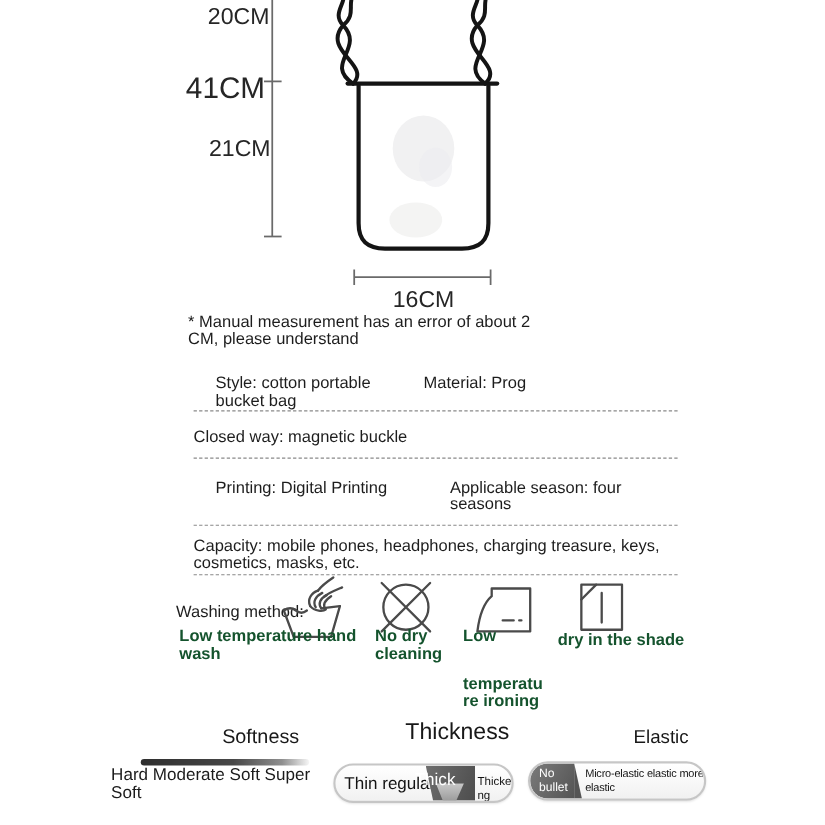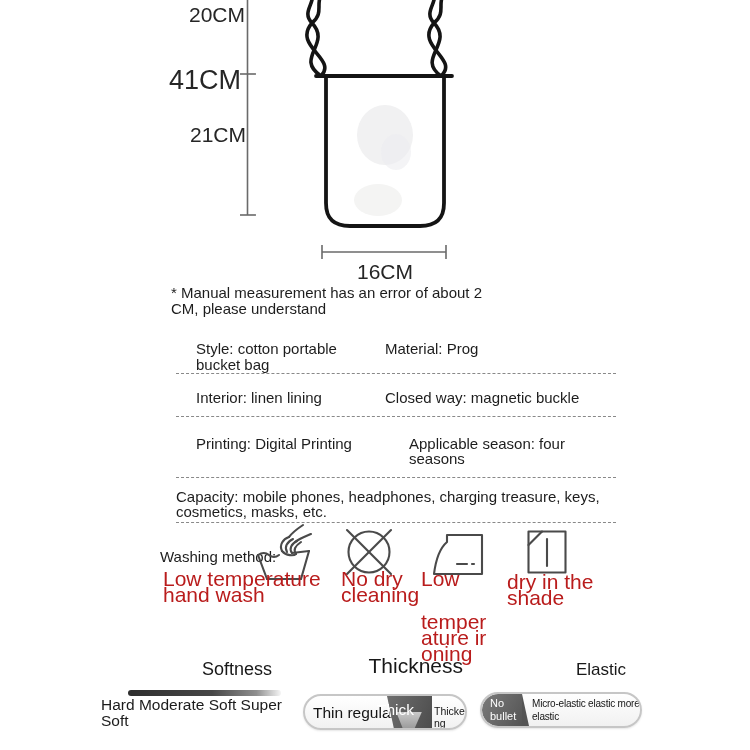--- a/index.html
+++ b/index.html
@@ -21,21 +21,21 @@
   .spec-row{display:grid;grid-template-columns:209px 1fr;border-bottom:1px dashed #898989;}
   .spec-row .cl{max-width:200px;padding-right:9px;margin-left:20px;}
   .spec-row.r1{padding:3px 0 1px 0;}
   .spec-row.r2{padding:16px 0 10px 0;}
   .spec-row.r3{padding:19px 0 10px 0;gap:24px;}
   .spec-row.r4{display:block;padding:11px 0 2px 0;}
 
   
   .wash-label{left:160px;top:548px;font-size:15px;color:#1d1d1d;}
   .wicon{stroke:#4a4a4a;fill:none;stroke-width:2.1;stroke-linecap:round;stroke-linejoin:round;}
-  .wcap{font-size:21px;line-height:16px;color:#b91c1c;}
+  .wcap{font-size:15px;line-height:16px;color:#14532d;font-weight:bold;}
 
   
   .attr-title{text-align:right;color:#181818;}
   .t-soft{left:122px;top:659px;width:150px;font-size:18px;font-weight:500;}
   .t-thick{left:313px;top:654px;width:150px;font-size:21px;font-weight:500;}
   .t-elastic{left:500px;top:660px;width:126px;font-size:17px;font-weight:500;}
 
   .soft-bar{left:128px;top:690px;width:153px;height:6px;border-radius:3px;
     background:linear-gradient(to right,#2e2e2e 0%,#474747 55%,#8f8f8f 84%,rgba(190,190,190,.15) 100%);
     filter:blur(.3px);}
@@ -107,21 +107,20 @@
   </svg>
 
   <div class="abs note">* Manual measurement has an error of about 2 CM, please understand</div>
 
   <div class="abs specs">
     <div class="spec-row r1">
       <div class="cl">Style: cotton portable bucket bag</div>
       <div>Material: Prog</div>
     </div>
     <div class="spec-row r2">
-      <div class="cl">Interior: linen lining</div>
       <div>Closed way: magnetic buckle</div>
     </div>
     <div class="spec-row r3">
       <div class="cl">Printing: Digital Printing</div>
       <div>Applicable season: four seasons</div>
     </div>
     <div class="spec-row r4">
       <div>Capacity: mobile phones, headphones, charging treasure, keys, cosmetics, masks, etc.</div>
     </div>
   </div>

